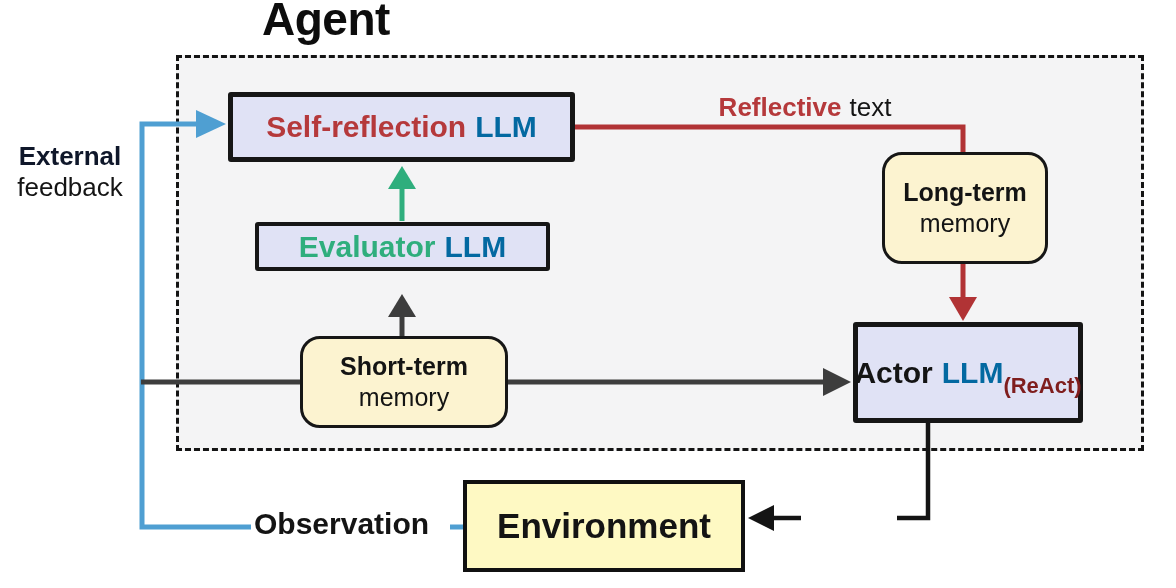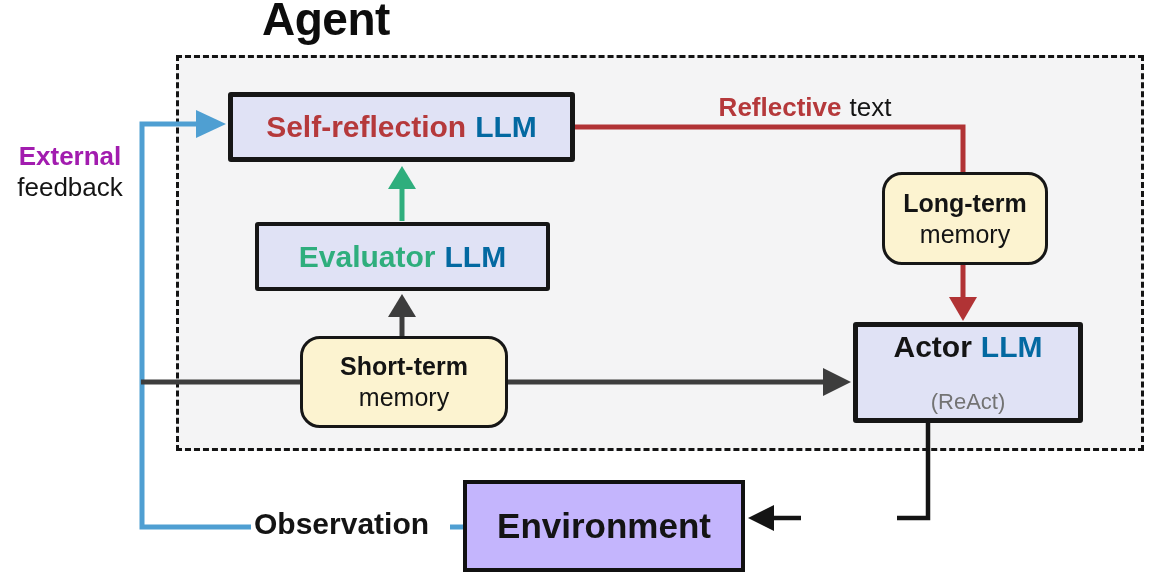--- a/index.html
+++ b/index.html
@@ -19,39 +19,39 @@
   #diagram-svg{left:0;top:0;pointer-events:none;}
   .node{
     display:flex;align-items:center;justify-content:center;
     background:#e0e2f5;border:5px solid #161616;
   }
   .node .row{display:flex;gap:9px;align-items:baseline;}
   .ttl{font-size:30px;font-weight:800;}
   .red-text{color:#b5393b;}
   .green-text{color:#2fae7d;}
   .indigo-text{color:#0369a1;}
-  .blue-text{color:#a21caf;}
+  .blue-text{color:#0f172a;}
   .black-text{color:#141414;}
   #self-reflection-box{left:228px;top:92px;width:347px;height:70px;border-radius:3px;}
-  #evaluator-box{left:255px;top:222px;width:295px;height:69px;border-width:4px;border-radius:3px;}
-  #actor-box{left:853px;top:322px;width:230px;height:101px;flex-direction:column;border-radius:3px;}
-  #actor-box .sub{font-size:22px;color:#737373;font-weight:400;line-height:24px;margin-top:27px;}
+  #evaluator-box{left:255px;top:222px;width:295px;height:49px;border-width:4px;border-radius:3px;}
+  #actor-box{left:853px;top:322px;width:230px;height:101px;border-radius:3px;}
+  #actor-box .sub{font-size:22px;color:#7f1d1d;font-weight:700;line-height:24px;margin-top:27px;}
   #actor-box .row{line-height:32px;}
   .memory{
     display:flex;flex-direction:column;align-items:center;justify-content:center;
     background:#fcf3d0;border:3.5px solid #161616;border-radius:20px;
     font-size:25px;line-height:31px;
   }
   .memory .b{font-weight:800;}
   #short-term-box{left:300px;top:336px;width:208px;height:92px;}
-  #long-term-box{left:882px;top:172px;width:166px;height:93px;text-align:right;}
+  #long-term-box{left:882px;top:152px;width:166px;height:112px;text-align:right;}
   #environment-box{
     left:463px;top:480px;width:282px;height:92px;
     display:flex;align-items:center;justify-content:center;
-    background:#c4b5fd;border:4.5px solid #111;font-size:35px;font-weight:800;
+    background:#fef9c3;border:4.5px solid #111;font-size:35px;font-weight:800;
   }
   .edge-label{font-size:26px;white-space:nowrap;}
   .edge-label .b{font-weight:800;}
   #external-feedback-label{left:4px;top:141px;width:132px;text-align:center;line-height:31px;}
   #internal-feedback-label{left:417px;top:184px;}
   #reflective-text-label{left:660px;top:92px;width:290px;text-align:center;}
   #observation-label{left:254px;top:507px;font-size:30px;font-weight:800;}
   #action-label{left:802px;top:500px;font-size:30px;font-weight:800;}
   .w2{margin-left:8px;}
 </style>

